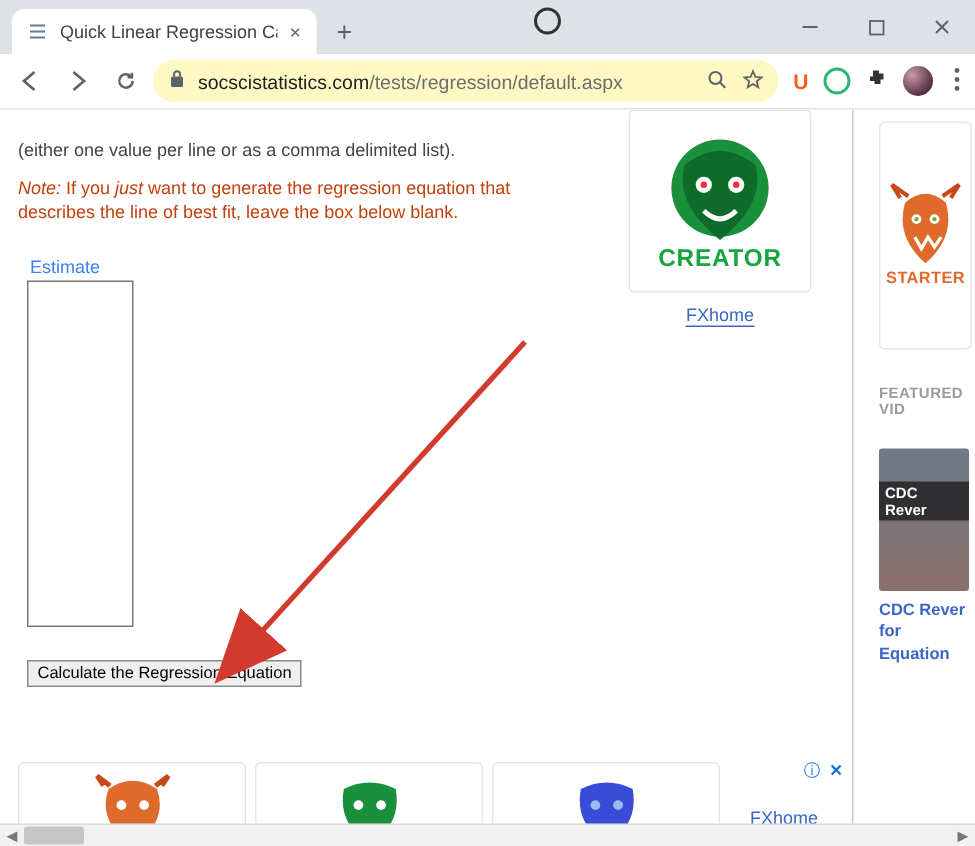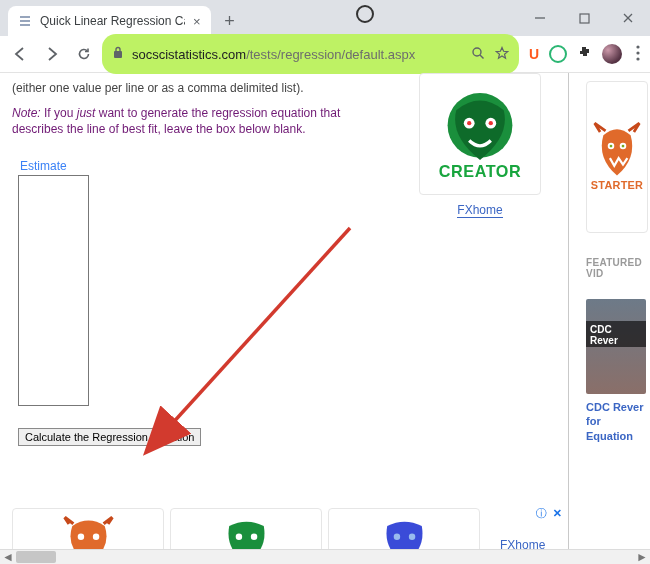--- a/index.html
+++ b/index.html
@@ -11,39 +11,39 @@
   .favicon svg{display:block;}
   .tab-title{font-size:12px;color:#3c4043;white-space:nowrap;overflow:hidden;text-overflow:clip;max-width:145px;}
   .tab-close{color:#5f6368;font-size:13px;line-height:1;}
   .newtab{width:26px;height:26px;display:flex;align-items:center;justify-content:center;color:#5f6368;font-size:18px;margin-left:6px;margin-bottom:2px;}
   .winbtns{margin-left:auto;display:flex;height:36px;}
   .winbtn{width:44px;display:flex;align-items:center;justify-content:center;color:#5f6368;}
   .winbtn svg{display:block;}
   
   .toolbar{height:36px;background:#fff;display:flex;align-items:center;padding:0 6px;gap:4px;border-bottom:1px solid #e3e3e3;}
   .navbtn{width:28px;height:28px;display:flex;align-items:center;justify-content:center;color:#5f6368;border-radius:50%;}
-  .omnibox{flex:1;height:40px;background:#bef264;border-radius:14px;display:flex;align-items:center;padding:0 10px;gap:8px;color:#5f6368;}
+  .omnibox{flex:1;height:28px;background:#fef9c3;border-radius:14px;display:flex;align-items:center;padding:0 10px;gap:8px;color:#5f6368;}
   .lock{color:#5f6368;}
   .url{font-size:13px;color:#202124;white-space:nowrap;overflow:hidden;}
   .url .host{color:#202124;}
   .url .path{color:#6d6d6d;}
   .omni-right{display:flex;align-items:center;gap:10px;margin-left:auto;color:#5f6368;}
   .ext{display:flex;align-items:center;gap:10px;margin-left:6px;}
   .ext-u{color:#ff5a1f;font-weight:bold;font-size:14px;}
   .ext-green{width:14px;height:14px;border-radius:50%;border:2px solid #2bb673;}
   .ext-puzzle{color:#333;}
   .avatar{width:20px;height:20px;border-radius:50%;background:radial-gradient(circle at 30% 30%,#c9a,#534 70%);}
   .menu3{color:#5f6368;margin:0 4px;}
   
   .content-row{flex:1;display:flex;overflow:hidden;position:relative;}
   .page-wrap{flex:1;overflow:hidden;position:relative;}
   .page{position:relative;width:100%;height:100%;}
-  .main-col{position:absolute;left:12px;top:4px;width:370px;}
+  .main-col{position:absolute;left:12px;top:16px;width:370px;}
   .intro1{color:#444;font-size:12px;margin-top:4px;}
-  .intro2{color:#701a75;font-size:12px;margin-top:10px;line-height:1.35;max-width:360px;}
+  .intro2{color:#c2410c;font-size:12px;margin-top:10px;line-height:1.35;max-width:360px;}
   .intro2 .note{font-style:italic;}
   .intro2 .just{font-style:italic;}
   .est-label{margin:22px 0 2px 8px;font-size:12px;color:#3b82f6;}
   .est-box{width:65px;height:225px;border:1px solid #777;background:#fff;resize:none;font-family:inherit;font-size:12px;padding:2px;display:block;margin-left:6px;}
   .calc-btn{margin:22px 0 0 6px;font-size:11px;padding:2px 6px;background:#efefef;border:1px solid #8a8a8a;color:#000;}
   
   .ad-top{position:absolute;left:410px;top:0;width:140px;text-align:center;}
   .mascot{width:120px;height:120px;border:1px solid #e6e6e6;border-radius:4px;display:flex;align-items:center;justify-content:center;margin:0 auto 8px;}
   .fxlink{color:#3b66c4;font-size:12px;border-bottom:1px solid #3b66c4;display:inline-block;}
   

